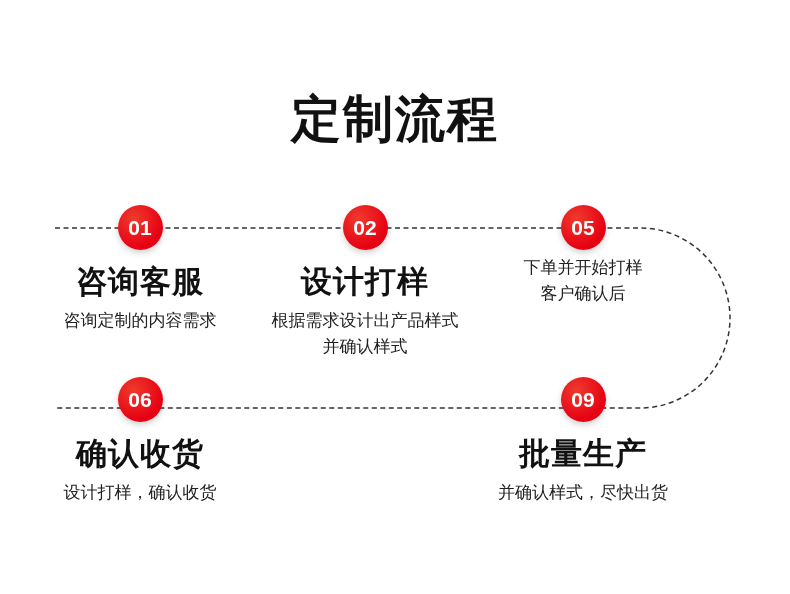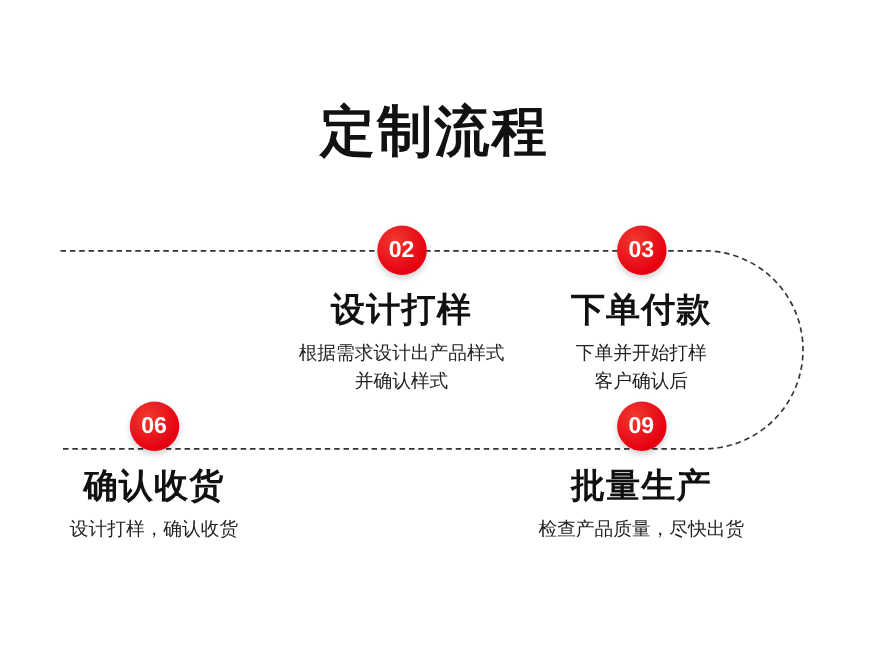--- a/index.html
+++ b/index.html
@@ -24,21 +24,21 @@
     position:absolute;
     top:0;left:0;
     width:790px;height:594px;
   }
   .step{
     position:absolute;
     width:240px;
     text-align:center;
   }
   .row1{top:205px;}
-  .row2{top:365px;}
+  .row2{top:377px;}
   .col1{left:20px;}
   .col2{left:245px;}
   .col3{left:463px;}
   .badge{
     width:45px;height:45px;
     margin:0 auto;
     border-radius:50%;
     background:radial-gradient(circle at 35% 30%, #ef3a2d 0%, #e60012 70%);
     box-shadow:0 3px 6px rgba(0,0,0,0.18);
     color:#ffffff;
@@ -67,37 +67,45 @@
 <body>
 
 <div class="canvas">
 
   <h1 class="page-title">定制流程</h1>
 
   <svg class="connector-svg" viewBox="0 0 790 594" xmlns="http://www.w3.org/2000/svg" aria-hidden="true">
     <path d="M 55 228 H 640 A 90 90 0 0 1 640 408 H 55" fill="none" stroke="#333333" stroke-width="1.5" stroke-dasharray="5 3.5"></path>
   </svg>
 
+  <div class="step row1 col1">
+    <div class="badge">
+      <span>01</span>
+    </div>
+    <div class="step-title">咨询客服</div>
+    <div class="step-desc">
+      <div>咨询定制的内容需求</div>
+    </div>
+  </div>
 
   <div class="step row1 col2">
     <div class="badge">
       <span>02</span>
     </div>
     <div class="step-title">设计打样</div>
     <div class="step-desc">
       <div>根据需求设计出产品样式</div>
       <div>并确认样式</div>
     </div>
   </div>
 
   <div class="step row1 col3">
     <div class="badge">
-      <span>03</span>
+      <span>05</span>
     </div>
-    <div class="step-title">下单付款</div>
     <div class="step-desc">
       <div>下单并开始打样</div>
       <div>客户确认后</div>
     </div>
   </div>
 
   <div class="step row2 col1">
     <div class="badge">
       <span>06</span>
     </div>
@@ -107,17 +115,17 @@
     </div>
   </div>
 
 
   <div class="step row2 col3">
     <div class="badge">
       <span>09</span>
     </div>
     <div class="step-title">批量生产</div>
     <div class="step-desc">
-      <div>检查产品质量，尽快出货</div>
+      <div>并确认样式，尽快出货</div>
     </div>
   </div>
 
 </div>
 
 </body></html>

